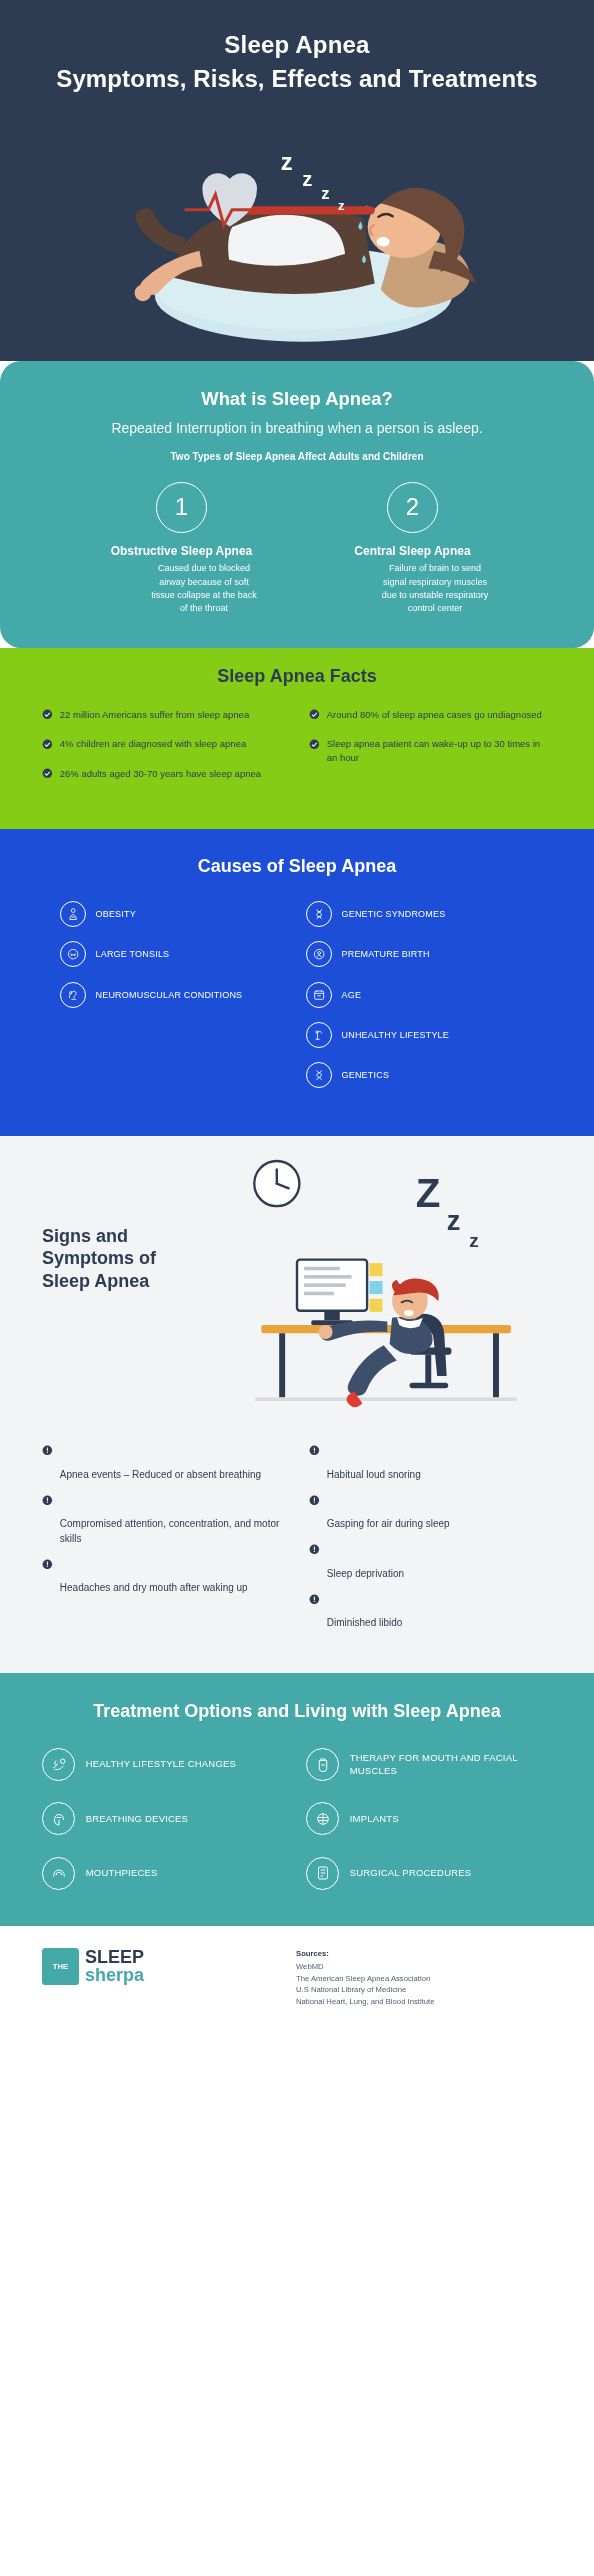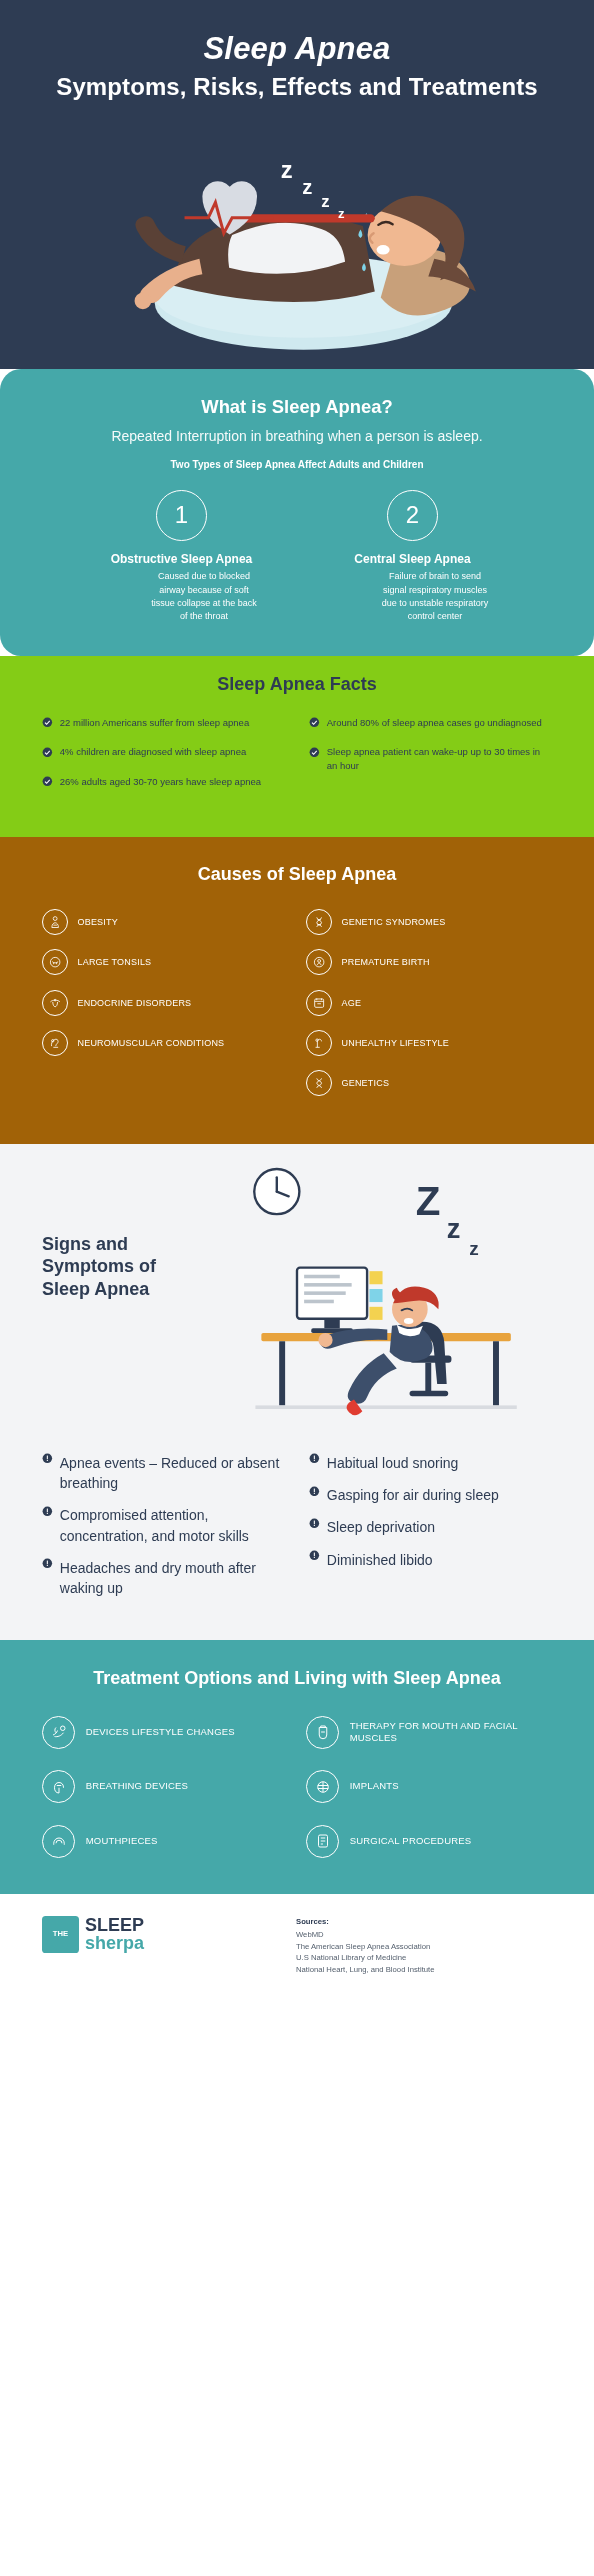--- a/index.html
+++ b/index.html
@@ -12,25 +12,24 @@
   .infographic { width: 594px; }
 
   
   .hero {
     background: #2e3c53;
     padding: 31px 24px 12px;
     text-align: center;
     color: #ffffff;
   }
   .hero h1 {
-    font-size: 31px;
+    font-size: 24px;
     font-weight: bold;
     letter-spacing: 0.2px;
     margin-bottom: 6px;
-    font-style: italic;
   }
   .hero h2 {
     font-size: 24px;
     font-weight: bold;
     letter-spacing: 0.1px;
   }
   .hero-art { height: 250px; position: relative; margin-top: 6px; }
 
   
   .teal {
@@ -77,23 +76,23 @@
     display: flex;
     align-items: flex-start;
     gap: 7.1px;
     margin-bottom: 15.5px;
   }
   .fact .tick { flex: 0 0 auto; margin-top: 1.2px; }
   .fact span.txt { font-size: 9.5px; line-height: 1.45; color: #2e3c53; }
 
   
   .causes {
-    background: #a16207;
+    background: #1d4ed8;
     color: #ffffff;
-    padding: 27px 42px 33px;
+    padding: 27px 60px 33px;
   }
   .causes h3 {
     text-align: center;
     font-size: 18px;
     font-weight: bold;
     margin-bottom: 24px;
   }
   .causes-cols { display: flex; gap: 18px; }
   .causes-col { flex: 1; }
   .cause {
@@ -128,21 +127,21 @@
   }
   .sym-lists { display: flex; gap: 24px; padding: 0 42px; }
   .sym-col { flex: 1; }
   .sym {
     display: flex;
     align-items: flex-start;
     gap: 7.1px;
     margin-bottom: 12px;
   }
   .sym .bang { flex: 0 0 auto; margin-top: 0.6px; }
-  .sym .txt { font-size: 14px; line-height: 1.45; color: #2e3c53; }
+  .sym .txt { font-size: 10px; line-height: 1.45; color: #2e3c53; margin-top: 23px; }
 
   
   .treatment {
     background: #45a8a9;
     color: #ffffff;
     padding: 27px 42px 36px;
   }
   .treatment h3 {
     text-align: center;
     font-size: 18px;
@@ -350,30 +349,20 @@
           <span class="ico">
             <svg width="14.3" height="14.3" viewBox="0 0 24 24" fill="none" stroke="#ffffff" stroke-width="1.4">
               <circle cx="12" cy="12" r="8"></circle>
                 <path d="M7 11c1.5 3 8.5 3 10 0"></path>
                 <path d="M9.5 12.5v3M14.5 12.5v3"></path>
             </svg>
           </span>
           <span class="lbl">LARGE TONSILS</span>
         </div>
 
-        <div class="cause">
-          <span class="ico">
-            <svg width="14.3" height="14.3" viewBox="0 0 24 24" fill="none" stroke="#ffffff" stroke-width="1.4">
-              <path d="M4 10c3-4 13-4 16 0"></path>
-                <path d="M8 10c0 5 2 8 4 8s4-3 4-8"></path>
-                <circle cx="12" cy="7" r="1.4"></circle>
-            </svg>
-          </span>
-          <span class="lbl">ENDOCRINE DISORDERS</span>
-        </div>
 
         <div class="cause">
           <span class="ico">
             <svg width="14.3" height="14.3" viewBox="0 0 24 24" fill="none" stroke="#ffffff" stroke-width="1.4">
               <path d="M6 17c-1-4 1-9 5-11 3-1.5 6 0 6 3 0 4-4 4-4 8"></path>
                 <circle cx="8" cy="8" r="2"></circle>
                 <path d="M9 19h8"></path>
             </svg>
           </span>
           <span class="lbl">NEUROMUSCULAR CONDITIONS</span>
@@ -578,21 +567,21 @@
 
       <div class="treat">
         <span class="ico">
           <svg width="18" height="18" viewBox="0 0 24 24" fill="none" stroke="#ffffff" stroke-width="1.3">
             <path d="M4 16c3-1 5-3 6-6"></path>
               <path d="M6 18c4 1 9-1 12-5"></path>
               <circle cx="17" cy="7" r="3"></circle>
               <path d="M8 13c-2-2-2-5 0-7"></path>
           </svg>
         </span>
-        <span class="lbl">DEVICES LIFESTYLE CHANGES</span>
+        <span class="lbl">HEALTHY LIFESTYLE CHANGES</span>
       </div>
 
       <div class="treat">
         <span class="ico">
           <svg width="18" height="18" viewBox="0 0 24 24" fill="none" stroke="#ffffff" stroke-width="1.3">
             <path d="M7 6h10v10a5 5 0 0 1-10 0z"></path>
               <path d="M9 6V4h6v2"></path>
               <path d="M9.5 12h5"></path>
           </svg>
         </span>

